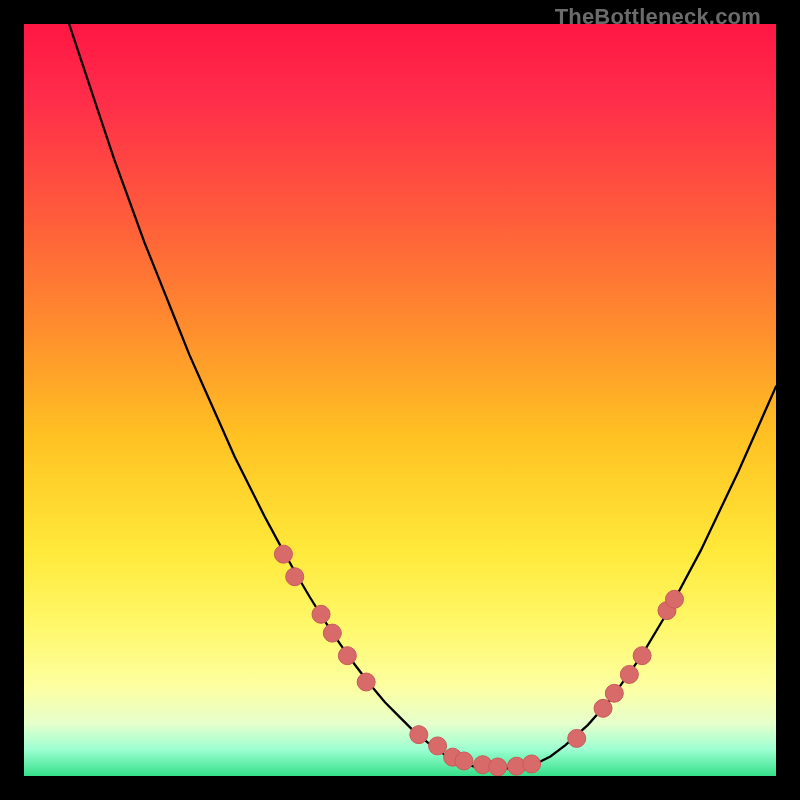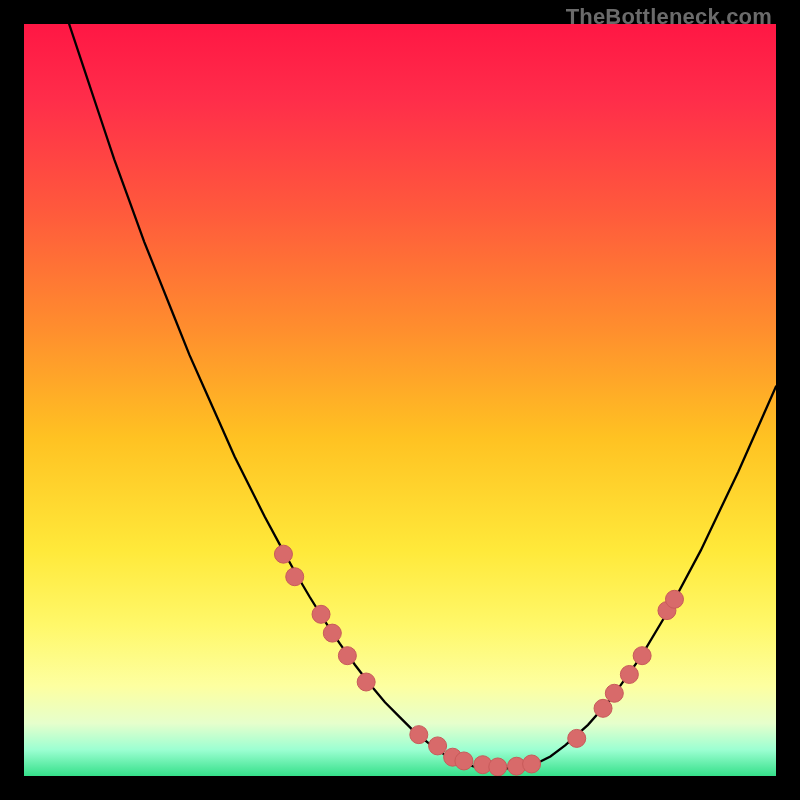--- a/index.html
+++ b/index.html
@@ -21,21 +21,21 @@
   .plot {
     position: absolute;
     left: 0;
     top: 0;
     width: 752px;
     height: 752px;
   }
   .watermark {
     position: absolute;
     top: 4px;
-    right: 28px;
+    right: 39px;
     font-family: Arial, Helvetica, sans-serif;
     font-size: 22px;
     font-weight: 600;
     color: #6b6b6b;
     letter-spacing: 0.2px;
     user-select: none;
   }
 </style>
 </head>
 <body>

